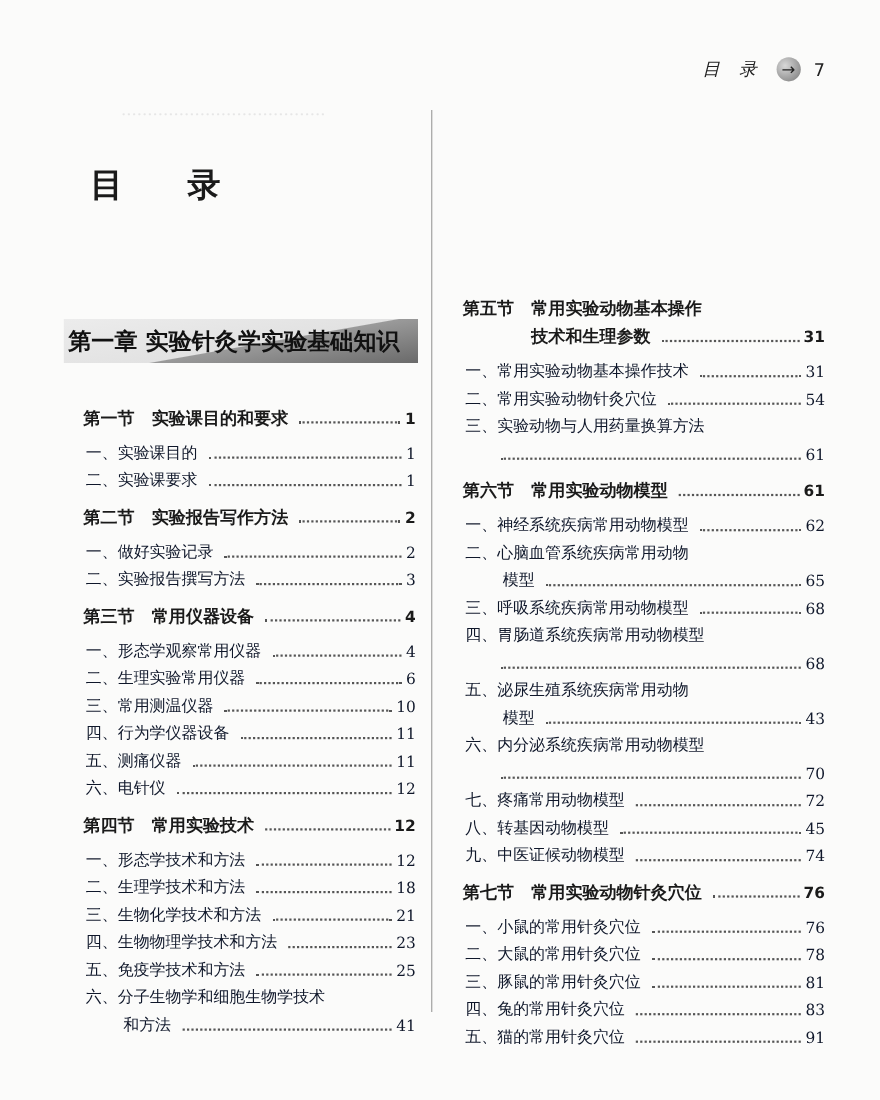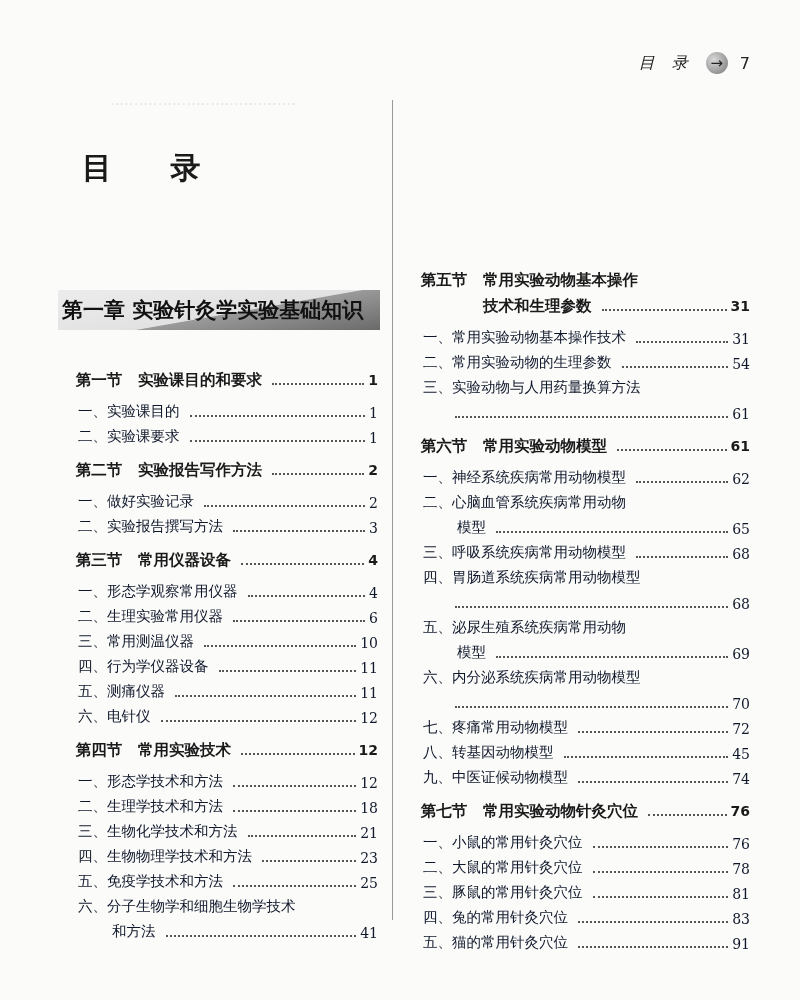--- a/index.html
+++ b/index.html
@@ -171,21 +171,21 @@
       <span class="row-text">技术和生理参数</span>
       <span class="dots"></span>
       <span class="pg">31</span>
     </div>
     <div class="item">
       <span class="row-text">一、常用实验动物基本操作技术</span>
       <span class="dots"></span>
       <span class="pg">31</span>
     </div>
     <div class="item">
-      <span class="row-text">二、常用实验动物的生理参数</span>
+      <span class="row-text">二、常用实验动物针灸穴位</span>
       <span class="dots"></span>
       <span class="pg">54</span>
     </div>
     <div class="item">
       <span class="row-text">三、实验动物与人用药量换算方法</span>
     </div>
     <div class="item cont" style="padding-left: 40px;">
       <span class="dots"></span>
       <span class="pg">61</span>
     </div>
@@ -220,21 +220,21 @@
     <div class="item cont" style="padding-left: 40px;">
       <span class="dots"></span>
       <span class="pg">68</span>
     </div>
     <div class="item">
       <span class="row-text">五、泌尿生殖系统疾病常用动物</span>
     </div>
     <div class="item cont">
       <span class="row-text">模型</span>
       <span class="dots"></span>
-      <span class="pg">69</span>
+      <span class="pg">43</span>
     </div>
     <div class="item">
       <span class="row-text">六、内分泌系统疾病常用动物模型</span>
     </div>
     <div class="item cont" style="padding-left: 40px;">
       <span class="dots"></span>
       <span class="pg">70</span>
     </div>
     <div class="item">
       <span class="row-text">七、疼痛常用动物模型</span>

